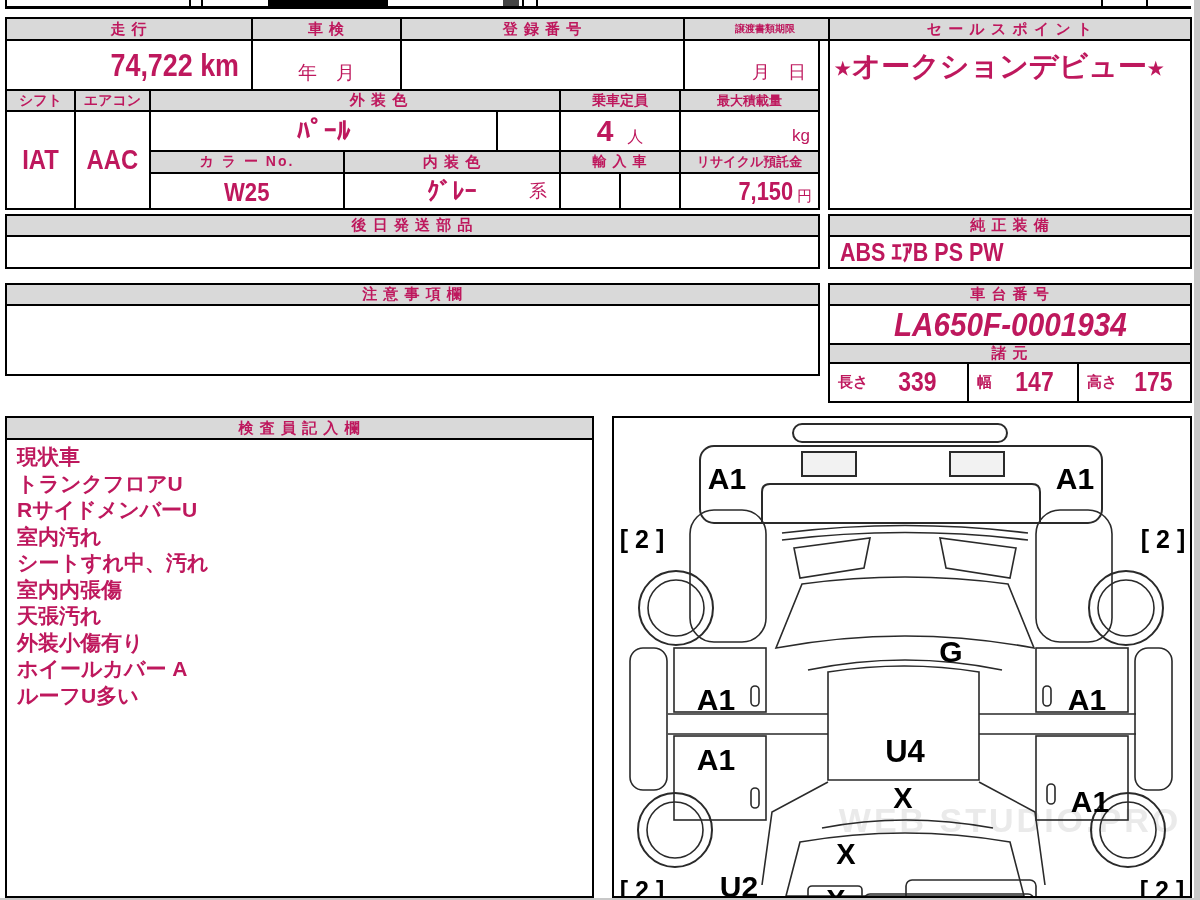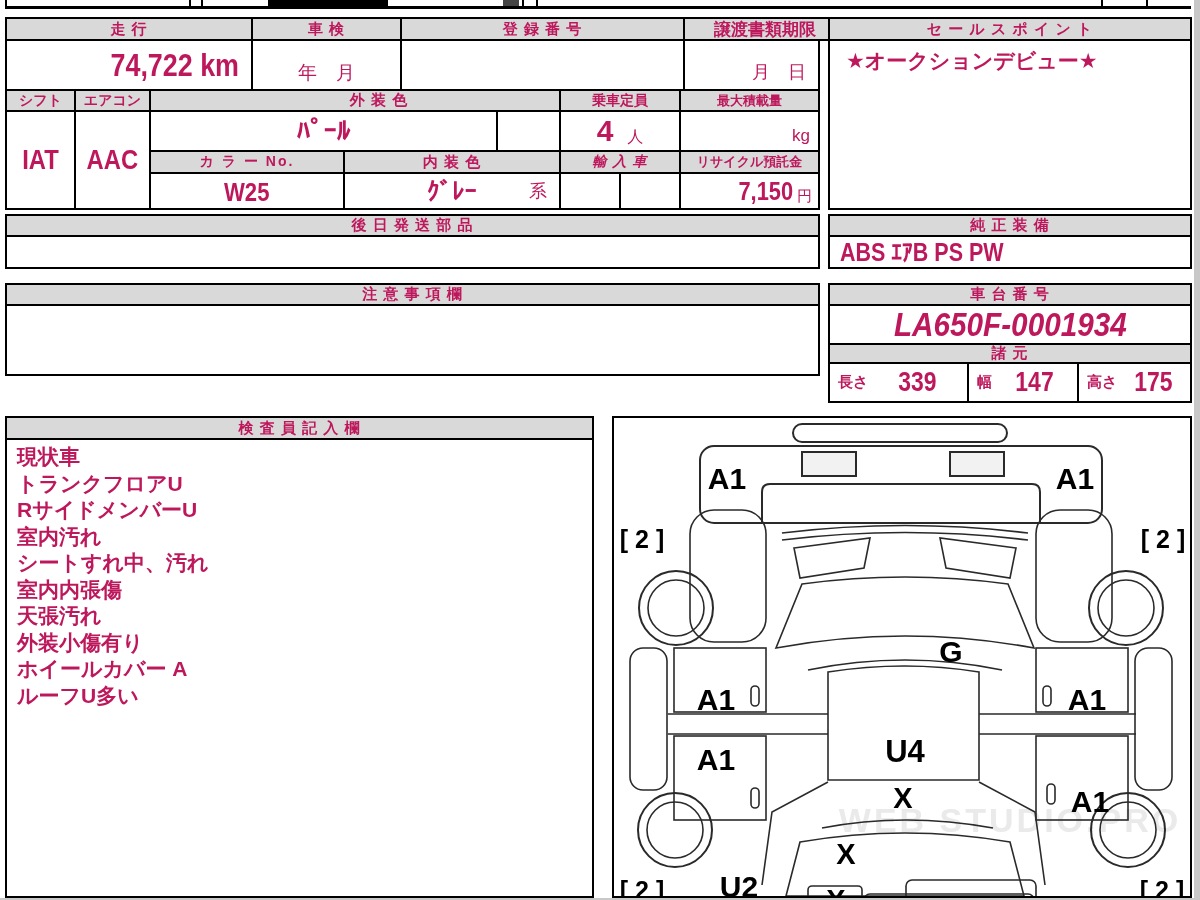--- a/index.html
+++ b/index.html
@@ -39,21 +39,21 @@
   <div class="box val" style="left:5px;top:39px;width:248px;height:53px;justify-content:flex-end;padding-right:12px;font-size:32px;font-weight:800;">
       <span class="numR">74,722 km</span>
     </div>
 
   <div class="box hdr" style="left:251px;top:17px;width:151px;height:24px;">車 検</div>
   <div class="box val" style="left:251px;top:39px;width:151px;height:53px;font-size:19px;padding-top:14px;">年　月</div>
 
   <div class="box hdr" style="left:400px;top:17px;width:285px;height:24px;">登 録 番 号</div>
   <div class="box val" style="left:400px;top:39px;width:285px;height:53px;"></div>
 
-  <div class="box hdr" style="left:683px;top:17px;width:164px;height:24px;font-size:17px;letter-spacing:0;">譲渡書類期限</div>
+  <div class="box hdr" style="left:683px;top:17px;width:164px;height:24px;font-size:10px;letter-spacing:0;">譲渡書類期限</div>
   <div class="box val" style="left:683px;top:39px;width:137px;height:53px;align-items:flex-end;justify-content:flex-end;padding:0 12px 6px 0;font-size:18px;">月　日</div>
 
   <div class="box hdr" style="left:5px;top:89px;width:71px;height:23px;font-size:14px;letter-spacing:0;">シフト</div>
   <div class="box val" style="left:5px;top:110px;width:71px;height:100px;font-size:28px;font-weight:800;">
       <span class="num">IAT</span>
     </div>
 
   <div class="box hdr" style="left:74px;top:89px;width:77px;height:23px;font-size:14px;letter-spacing:0;">エアコン</div>
   <div class="box val" style="left:74px;top:110px;width:77px;height:100px;font-size:28px;font-weight:800;">
       <span class="num">AAC</span>
@@ -73,38 +73,38 @@
     <span>ｸﾞﾚｰ</span>
     <span style="position:absolute;right:12px;font-size:18px;font-weight:400;">系</span>
   </div>
 
   <div class="box hdr" style="left:559px;top:89px;width:122px;height:23px;font-size:14px;letter-spacing:0;">乗車定員</div>
   <div class="box val" style="left:559px;top:110px;width:122px;height:42px;">
     <span style="font-size:30px;font-weight:800;">4</span>
     <span style="font-size:16px;margin:12px 0 0 14px;">人</span>
   </div>
 
-  <div class="box hdr" style="left:559px;top:150px;width:122px;height:24px;font-size:14px;font-style:italic;">輸 入 車</div>
+  <div class="box hdr" style="left:559px;top:150px;width:122px;height:24px;font-size:14px;">輸 入 車</div>
   <div class="box val" style="left:559px;top:172px;width:62px;height:38px;"></div>
   <div class="box val" style="left:619px;top:172px;width:62px;height:38px;"></div>
 
   <div class="box hdr" style="left:679px;top:89px;width:141px;height:23px;font-size:13px;letter-spacing:0;">最大積載量</div>
   <div class="box val" style="left:679px;top:110px;width:141px;height:42px;align-items:flex-end;justify-content:flex-end;padding:0 8px 4px 0;font-size:17px;">kg</div>
 
   <div class="box hdr" style="left:679px;top:150px;width:141px;height:24px;font-size:13px;letter-spacing:0;">リサイクル預託金</div>
   <div class="box val" style="left:679px;top:172px;width:141px;height:38px;justify-content:flex-end;padding-right:6px;">
     <span style="font-size:26px;font-weight:800;" class="numR">7,150</span>
     <span style="font-size:15px;margin:10px 0 0 4px;">円</span>
   </div>
 
   <div class="box hdr" style="left:5px;top:214px;width:815px;height:23px;">後 日 発 送 部 品</div>
   <div class="box" style="left:5px;top:235px;width:815px;height:34px;"></div>
 
   <div class="box hdr" style="left:828px;top:17px;width:364px;height:24px;">セ ー ル ス ポ イ ン ト</div>
-  <div class="box" style="left:828px;top:39px;width:364px;height:171px;font-size:21px;font-weight:800;padding:6px 16px;">★オークションデビュー★</div>
+  <div class="box" style="left:828px;top:39px;width:364px;height:171px;font-size:29px;font-weight:800;padding:6px 4px;font-family:Liberation Mono, monospace;">★オークションデビュー★</div>
 
   <div class="box hdr" style="left:828px;top:214px;width:364px;height:23px;">純 正 装 備</div>
   <div class="box val" style="left:828px;top:235px;width:364px;height:34px;justify-content:flex-start;padding-left:10px;font-size:25px;font-weight:800;">
       <span class="numL">ABS ｴｱB PS PW</span>
     </div>
 
   <div class="box hdr" style="left:5px;top:283px;width:815px;height:23px;">注 意 事 項 欄</div>
   <div class="box" style="left:5px;top:304px;width:815px;height:72px;"></div>
 
   <div class="box hdr" style="left:828px;top:283px;width:364px;height:23px;">車 台 番 号</div>

